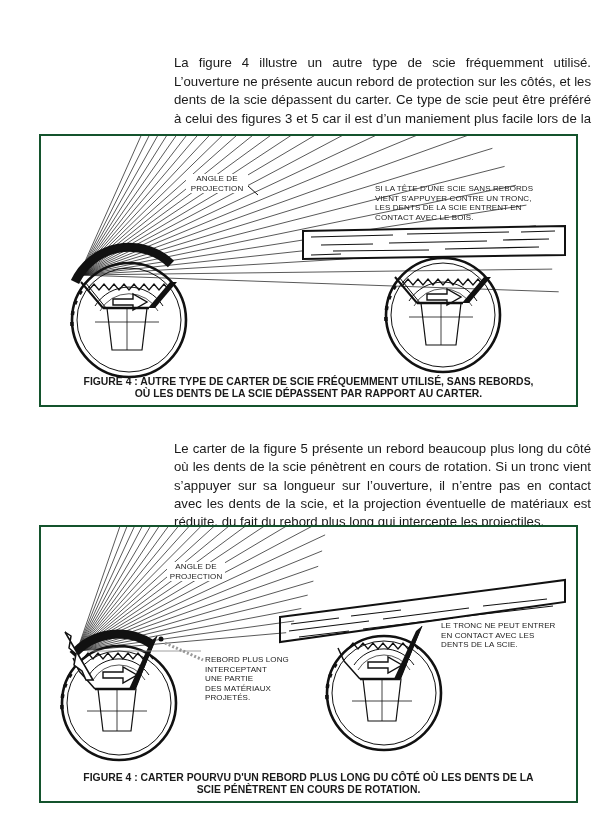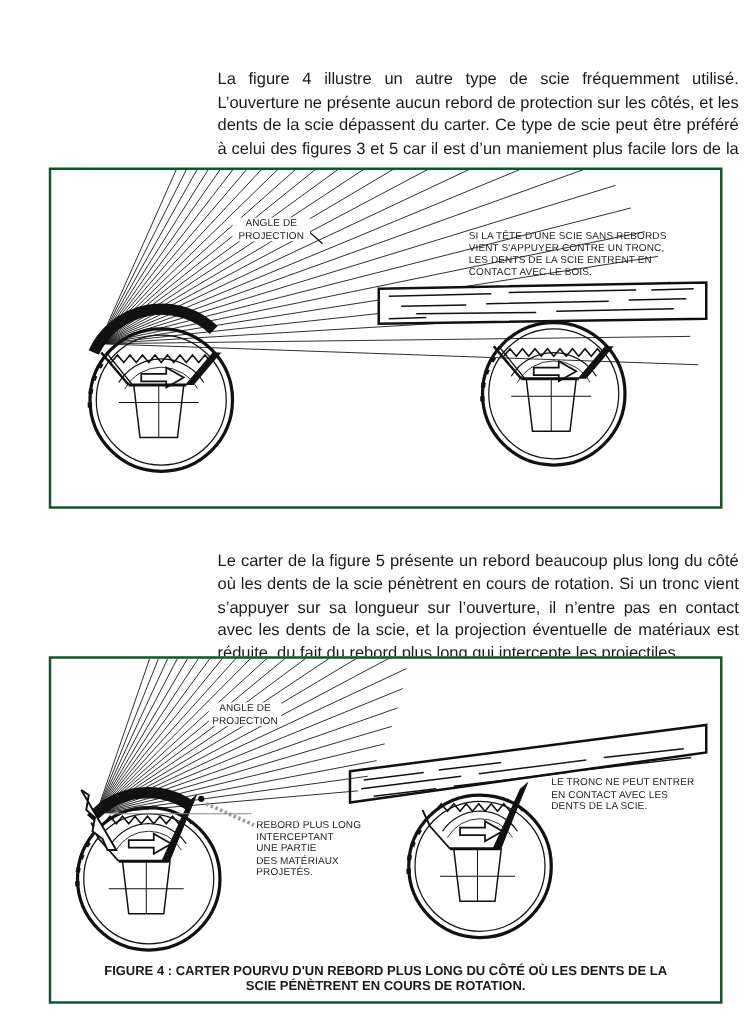--- a/index.html
+++ b/index.html
@@ -105,20 +105,22 @@
         <path d="M 270 101 L 352 99 M 366 98 L 468 96 M 480 96 L 514 95 M 280 109 L 332 108 M 348 107 L 446 105 M 462 104 L 508 103 M 292 115 L 388 114 M 404 113 L 498 111 M 270 119 L 300 118" stroke="#111" stroke-width="1.1" fill="none"></path>
       </g>
       <use href="#sawA" transform="translate(402,179)"></use>
     </svg>
     <div class="lab c" style="left:145px;top:38px;width:62px;">ANGLE DE
 PROJECTION</div>
     <div class="lab" style="left:334px;top:48px;width:200px;">SI LA TÊTE D'UNE SCIE SANS REBORDS
 VIENT S'APPUYER CONTRE UN TRONC,
 LES DENTS DE LA SCIE ENTRENT EN
 CONTACT AVEC LE BOIS.</div>
+    <div class="caption">FIGURE 4 : AUTRE TYPE DE CARTER DE SCIE FRÉQUEMMENT UTILISÉ, SANS REBORDS,
+OÙ LES DENTS DE LA SCIE DÉPASSENT PAR RAPPORT AU CARTER.</div>
   </div>
 
   <p class="para p2">Le carter de la figure 5 présente un rebord beaucoup plus long du côté où les dents de la scie pénètrent en cours de rotation.  Si un tronc vient s’appuyer sur sa longueur sur l’ouverture, il n’entre pas en contact avec les dents de la scie, et la projection éventuelle de matériaux est réduite, du fait du rebord plus long qui intercepte les projectiles.</p>
 
   <div class="figbox fig5">
     <svg width="535" height="274" viewBox="0 0 535 274">
       <g>
         <polygon points="239,90 524,53 524,75 239,115" fill="#fff" stroke="#111" stroke-width="2"></polygon>
         <path d="M 248 104 L 328 94 M 342 92 L 428 81 M 442 79 L 506 72 M 258 110 L 308 104 M 322 102 L 412 91 M 426 89 L 512 79 M 250 97 L 298 91 M 310 89 L 360 83" stroke="#111" stroke-width="1.1" fill="none"></path>
       </g>

